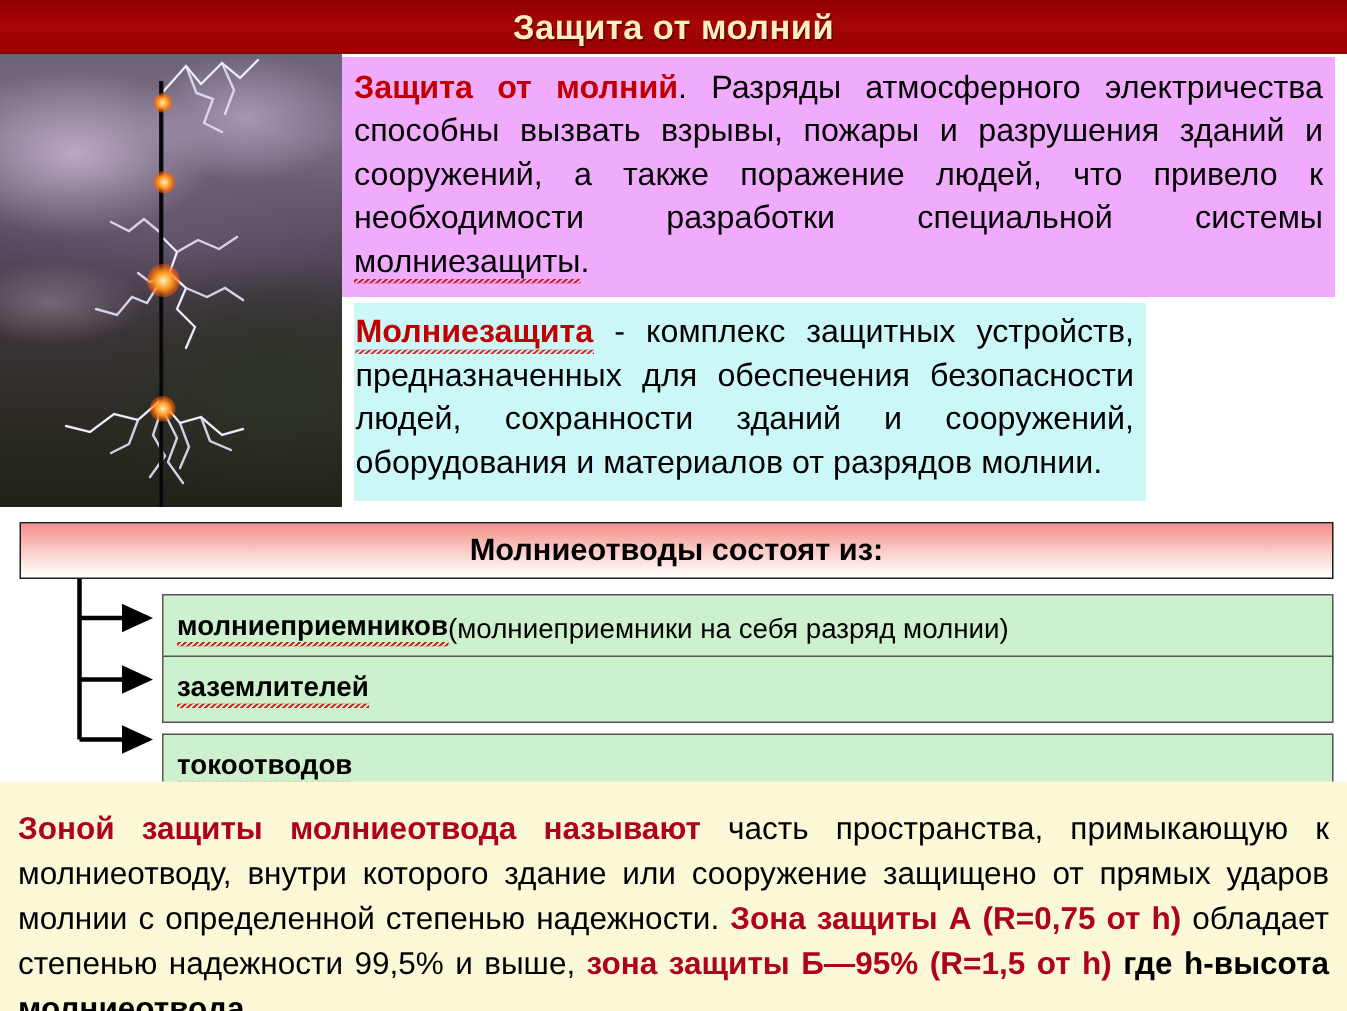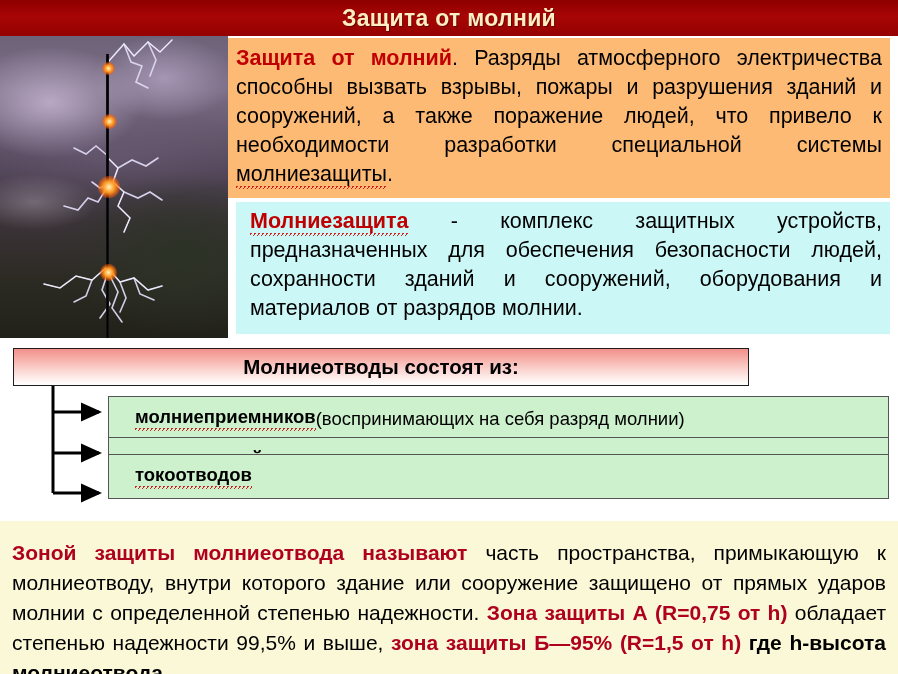--- a/index.html
+++ b/index.html
@@ -73,37 +73,37 @@
     border-radius: 50%;
     background: radial-gradient(circle, #fff3c0 0%, #ff9a22 35%, rgba(255,90,0,0.55) 62%, rgba(255,60,0,0) 100%);
   }
 
   
   .block-yellow-top {
     position: absolute;
     left: 228px; top: 38px;
     width: 662px;
     height: 160px;
-    background: #fdba74;
+    background: #f0abfc;
     padding: 6px 8px 4px 8px;
     box-sizing: border-box;
     font-size: 21.5px;
     line-height: 29px;
     color: #000000;
     text-align: justify;
     text-align-last: left;
   }
   
   .block-cyan {
     position: absolute;
     left: 236px; top: 202px;
-    width: 654px;
+    width: 528px;
     height: 132px;
     background: #ccf7f7;
-    padding: 5px 8px 4px 14px;
+    padding: 5px 8px 4px 1px;
     box-sizing: border-box;
     font-size: 21.5px;
     line-height: 29px;
     color: #000000;
     text-align: justify;
     text-align-last: left;
   }
   .kw-red {
     color: #c00000;
     font-weight: bold;
@@ -126,21 +126,21 @@
     background-repeat: repeat-x;
     background-size: 4px 3px;
     background-position: 0 100%;
     padding-bottom: 3px;
   }
 
   
   .pink-header {
     position: absolute;
     left: 13px; top: 348px;
-    width: 736px;
+    width: 876px;
     height: 38px;
     box-sizing: border-box;
     border: 1.5px solid #1d1d1d;
     background: linear-gradient(to bottom, #f3908b 0%, #f6a9a3 22%, #fbd4d0 58%, #fdf2f0 85%, #ffffff 100%);
     display: flex;
     align-items: center;
     justify-content: center;
   }
   .pink-header-text {
     font-size: 20.5px;
@@ -159,30 +159,30 @@
   .green-box {
     position: absolute;
     left: 108px;
     width: 781px;
     height: 45px;
     box-sizing: border-box;
     background: #cdf0cd;
     border: 1.5px solid #555555;
     display: flex;
     align-items: center;
-    padding: 0 0 0 26px;
+    padding: 0 0 0 9px;
     font-size: 18.5px;
     line-height: 22px;
     color: #000;
     white-space: nowrap;
   }
   .green-box b { font-weight: bold; }
   #gbox0 { top: 396px; }
   #gbox1 { top: 437px; }
-  #gbox2 { top: 454px; gap: 40px; }
+  #gbox2 { top: 489px; gap: 40px; }
 
   
   .block-yellow-bottom {
     position: absolute;
     left: 0; top: 521px;
     width: 898px;
     height: 153px;
     background: #fbf8d8;
     box-sizing: border-box;
     padding: 17px 12px 0 12px;
@@ -257,21 +257,21 @@
     </marker>
   </defs>
   <line x1="53" y1="0" x2="53" y2="107" stroke="#000" stroke-width="3"></line>
   <line x1="53" y1="26" x2="99" y2="26" stroke="#000" stroke-width="3" marker-end="url(#arrowhead)"></line>
   <line x1="53" y1="67" x2="99" y2="67" stroke="#000" stroke-width="3" marker-end="url(#arrowhead)"></line>
   <line x1="53" y1="107" x2="99" y2="107" stroke="#000" stroke-width="3" marker-end="url(#arrowhead)"></line>
 </svg>
 
 <div class="green-box" id="gbox0">
   <b class="sp-k">молниеприемников</b>
-    <span> (воспринимающих на себя разряд молнии)</span>
+    <span> (молниеприемники на себя разряд молнии)</span>
 </div>
 <div class="green-box" id="gbox1">
   <b class="sp-k">заземлителей</b>
 </div>
 <div class="green-box" id="gbox2">
   <b class="sp-k">токоотводов</b>
 </div>
 
 <div class="block-yellow-bottom">
   <span class="kw-red-dark">Зоной защиты молниеотвода называют</span><span> часть пространства, примыкающую к молниеотводу, внутри которого здание или сооружение защищено от прямых ударов молнии с определенной степенью надежности. </span><span class="kw-red-dark">Зона защиты А (R=0,75 от h)</span><span> обладает степенью надежности 99,5% и выше, </span><span class="kw-red-dark">зона защиты Б—95% (R=1,5 от h)</span><span style="font-weight:bold;color:#000"> где h-высота молниеотвода.</span>

